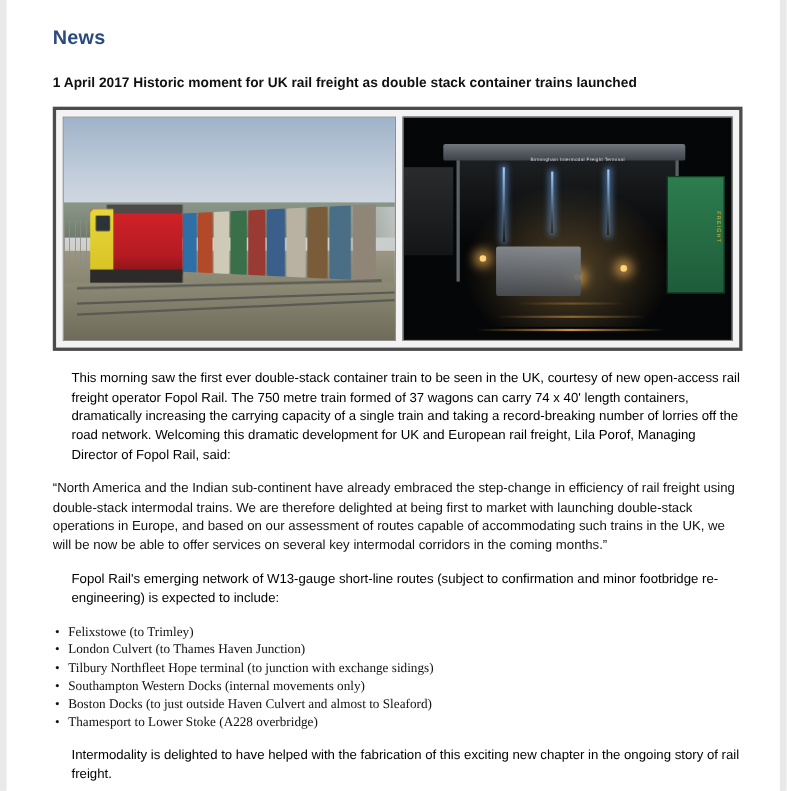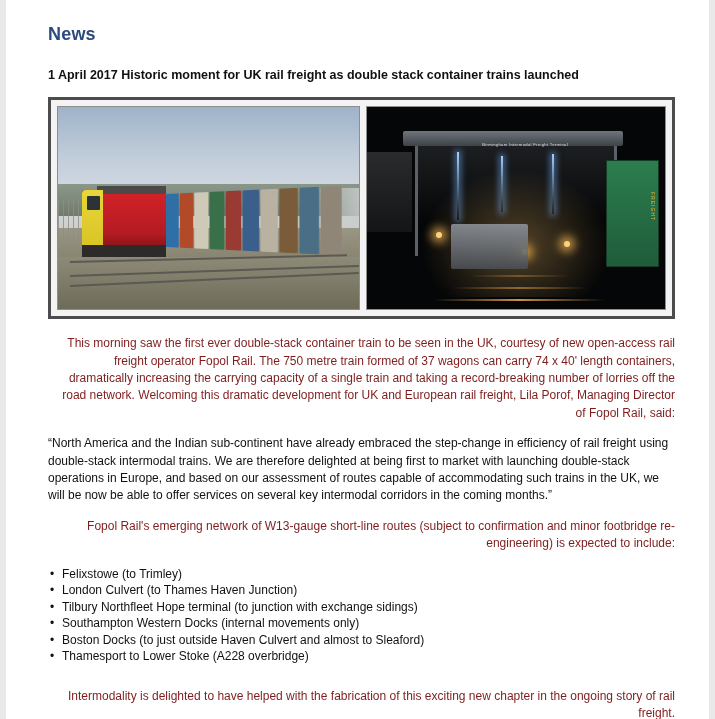--- a/index.html
+++ b/index.html
@@ -231,34 +231,34 @@
     left: 28%; top: 58%;
     width: 26%; height: 22%;
     background: linear-gradient(#8d9299, #4a4e53);
     border-radius: 2px;
     opacity: .9;
   }
   
   p.body {
     font-size: 12px;
     line-height: 1.45;
-    margin: 0 0 13px 4px;
-    color: #7f1d1d;
-    text-align: right;
+    margin: 0 0 13px 17px;
+    color: #000000;
   }
   p.quote {
     font-size: 12px;
     line-height: 1.45;
     margin: 0 0 13px 0;
     color: #111;
   }
   ul.routes {
     list-style: none;
-    margin: 0 0 23px 0;
+    margin: 0 0 13px 0;
     padding: 0;
+    font-family: Liberation Serif, serif;
   }
   ul.routes li {
     font-size: 12px;
     line-height: 1.38;
     padding-left: 14px;
     position: relative;
     color: #111;
   }
   ul.routes li:before {
     content: "\2022";

